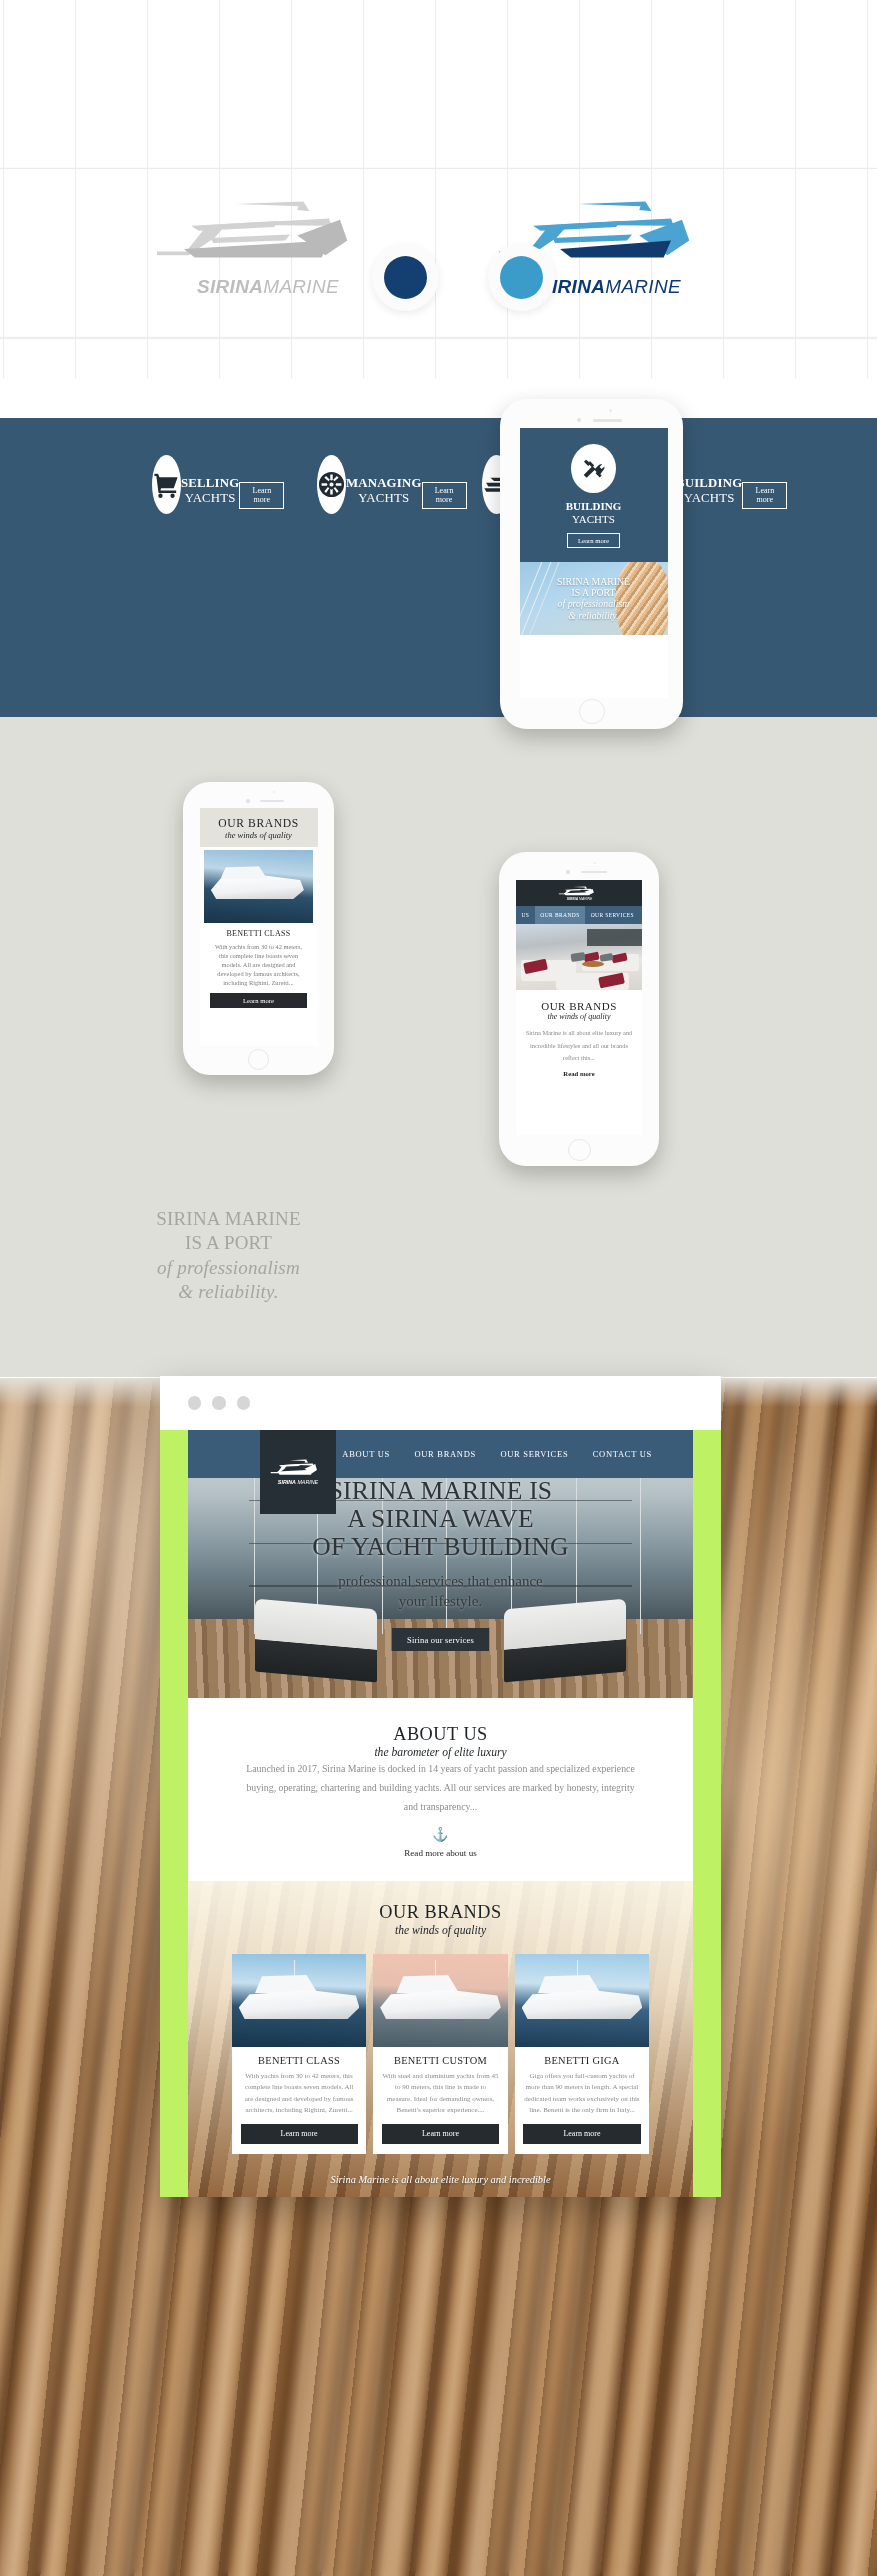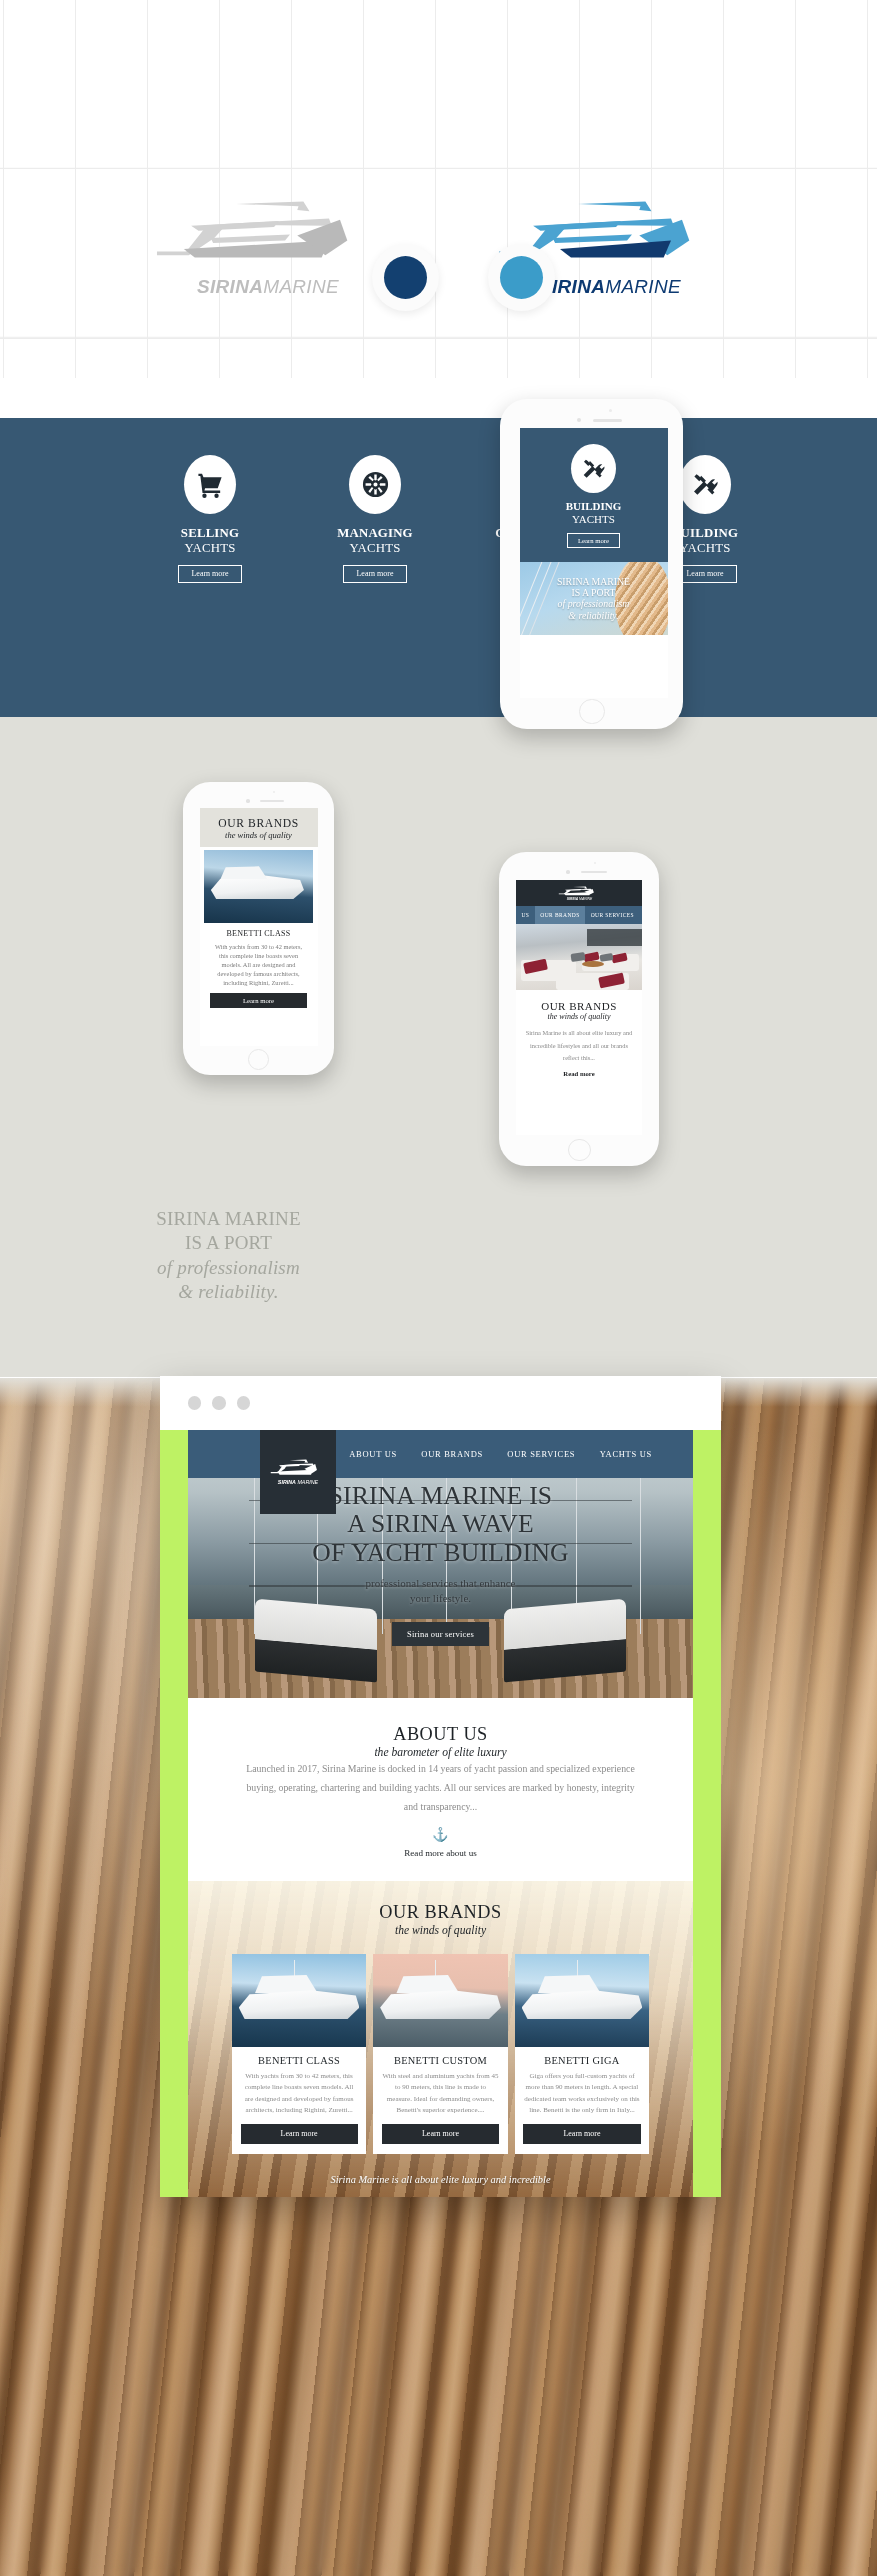--- a/index.html
+++ b/index.html
@@ -78,21 +78,21 @@
     top: 418px; left: 0;
     width: 878px; height: 299px;
     background: #375873;
     z-index: 1;
   }
   .band-inner {
     position: absolute; top: 37px; left: 0; width: 878px;
     display: flex; justify-content: center; gap: 49px;
     padding-left: 37px;
   }
-  .svc-col { width: 116px; display: flex; flex-direction: column; align-items: center; }
+  .svc-col { width: 116px; display: flex; align-items: center; }
   .svc-circle {
     width: 52px; height: 59px; border-radius: 50%;
     background: #ffffff;
     display: flex; align-items: center; justify-content: center;
     margin-bottom: 12.2px;
   }
   .svc-circle svg { width: 29px; height: 29px; fill: #212b33; }
   .svc-title {
     color: #ffffff;
     font-size: 12.8px;
@@ -343,21 +343,21 @@
   }
   .hero-content {
     position:absolute; inset:0; display:flex; flex-direction:column;
     align-items:center; justify-content:center; text-align:center; z-index:3;
   }
   .hero-h1 {
     color:#2e3438; font-size: 25.6px; line-height:1.1; letter-spacing: 0.2px;
     text-shadow: 0 0.6px 3.7px rgba(255,255,255,.4);
   }
   .hero-sub {
-    color:#343a3e; font-size: 11px; margin-top: 9.8px; line-height:1.36;
+    color:#343a3e; font-size: 15px; margin-top: 9.8px; line-height:1.36;
     text-shadow: 0 0.6px 3px rgba(255,255,255,.4);
     text-align: center;
   }
   .hero-btn {
     margin-top: 16px; background: #2d3439; color:#fff; border:0;
     padding: 6.7px 14.6px; font-size: 8.5px; letter-spacing:0.2px; cursor:pointer;
     font-family:"Liberation Serif",serif;
   }
 
   .about { background:#fff; padding: 25.6px 56px 23px; text-align:center; }
@@ -651,21 +651,21 @@
   </div>
 
   <div class="br-page">
 
     <div class="site-header"></div>
     <div style="position:relative">
       <div class="site-nav">
         <span>ABOUT US</span>
         <span>OUR BRANDS</span>
         <span>OUR SERVICES</span>
-        <span>YACHTS US</span>
+        <span>CONTACT US</span>
       </div>
       <div class="site-logo">
         <svg viewBox="0 0 200 108" xmlns="http://www.w3.org/2000/svg">
           <g fill="#ffffff">
             <polygon points="72,14 128,12 134,23 122,22 124,17"></polygon>
             <polygon points="52,29 150,25 156,45 144,45 148,32"></polygon>
             <polygon points="36,31 108,27 104,34 42,36"></polygon>
             <polygon points="8,54 32,54 48,32 62,32 55,43 34,58 8,58"></polygon>
             <polygon points="30,52 150,46 144,63 38,63"></polygon>
             <polygon points="122,43 158,27 164,47 146,59"></polygon>

